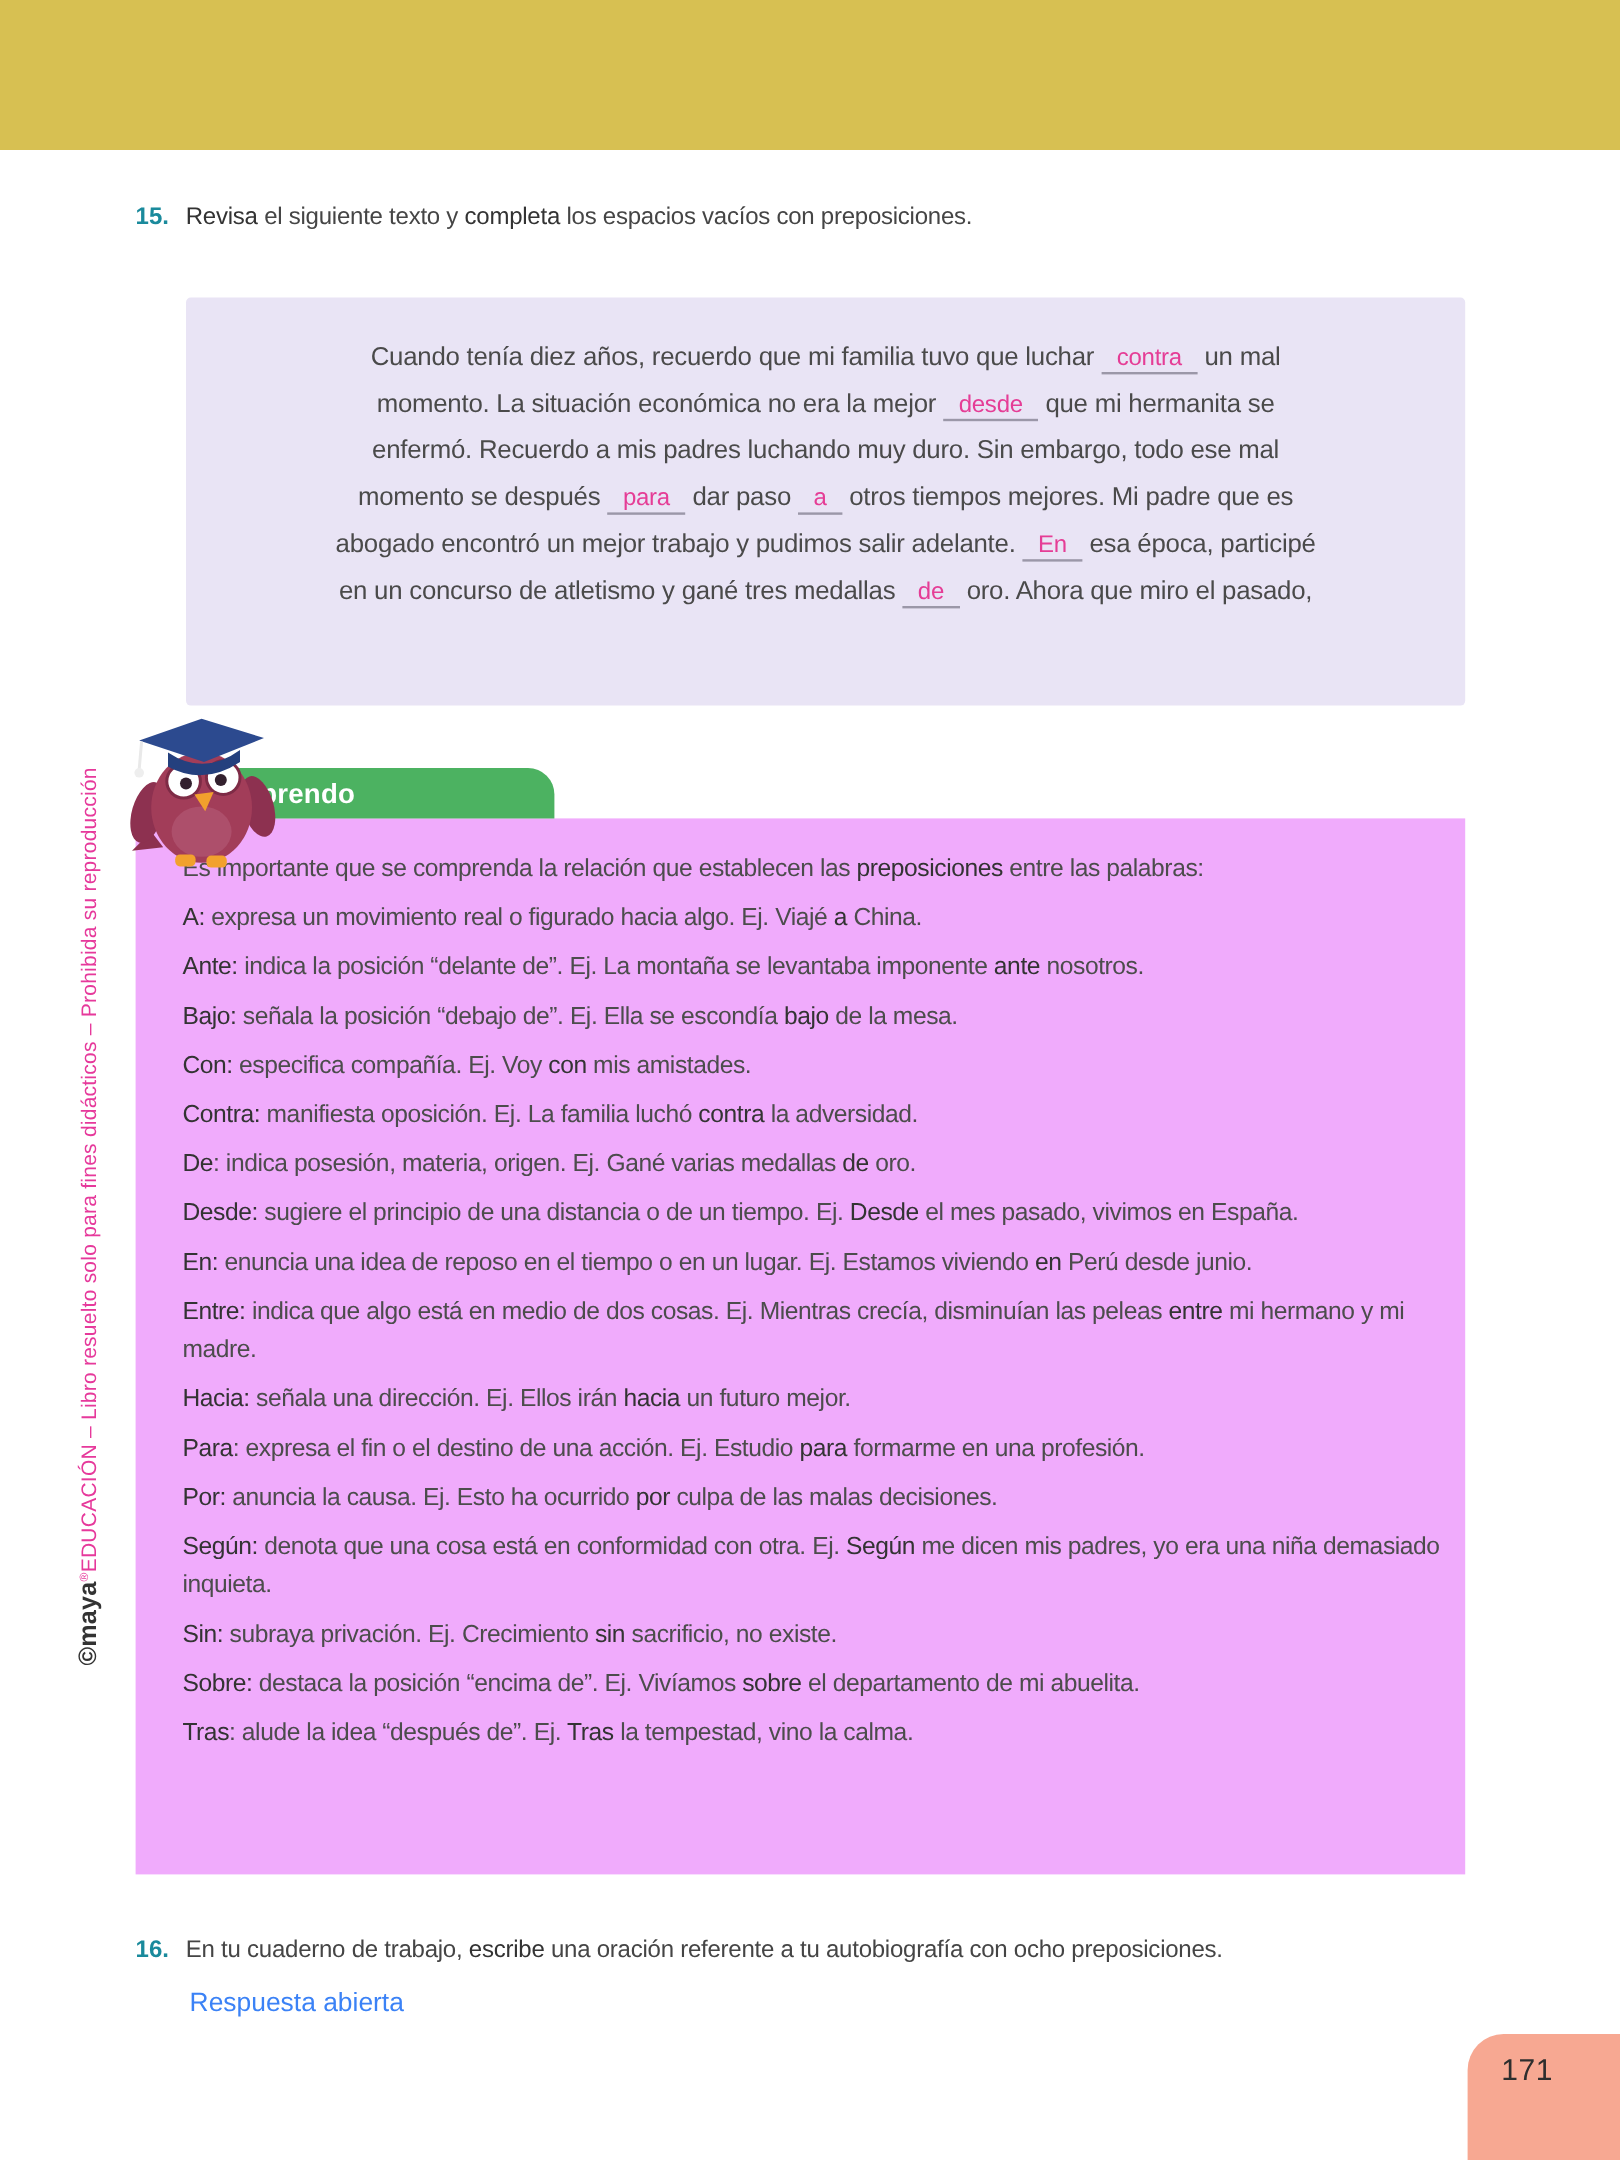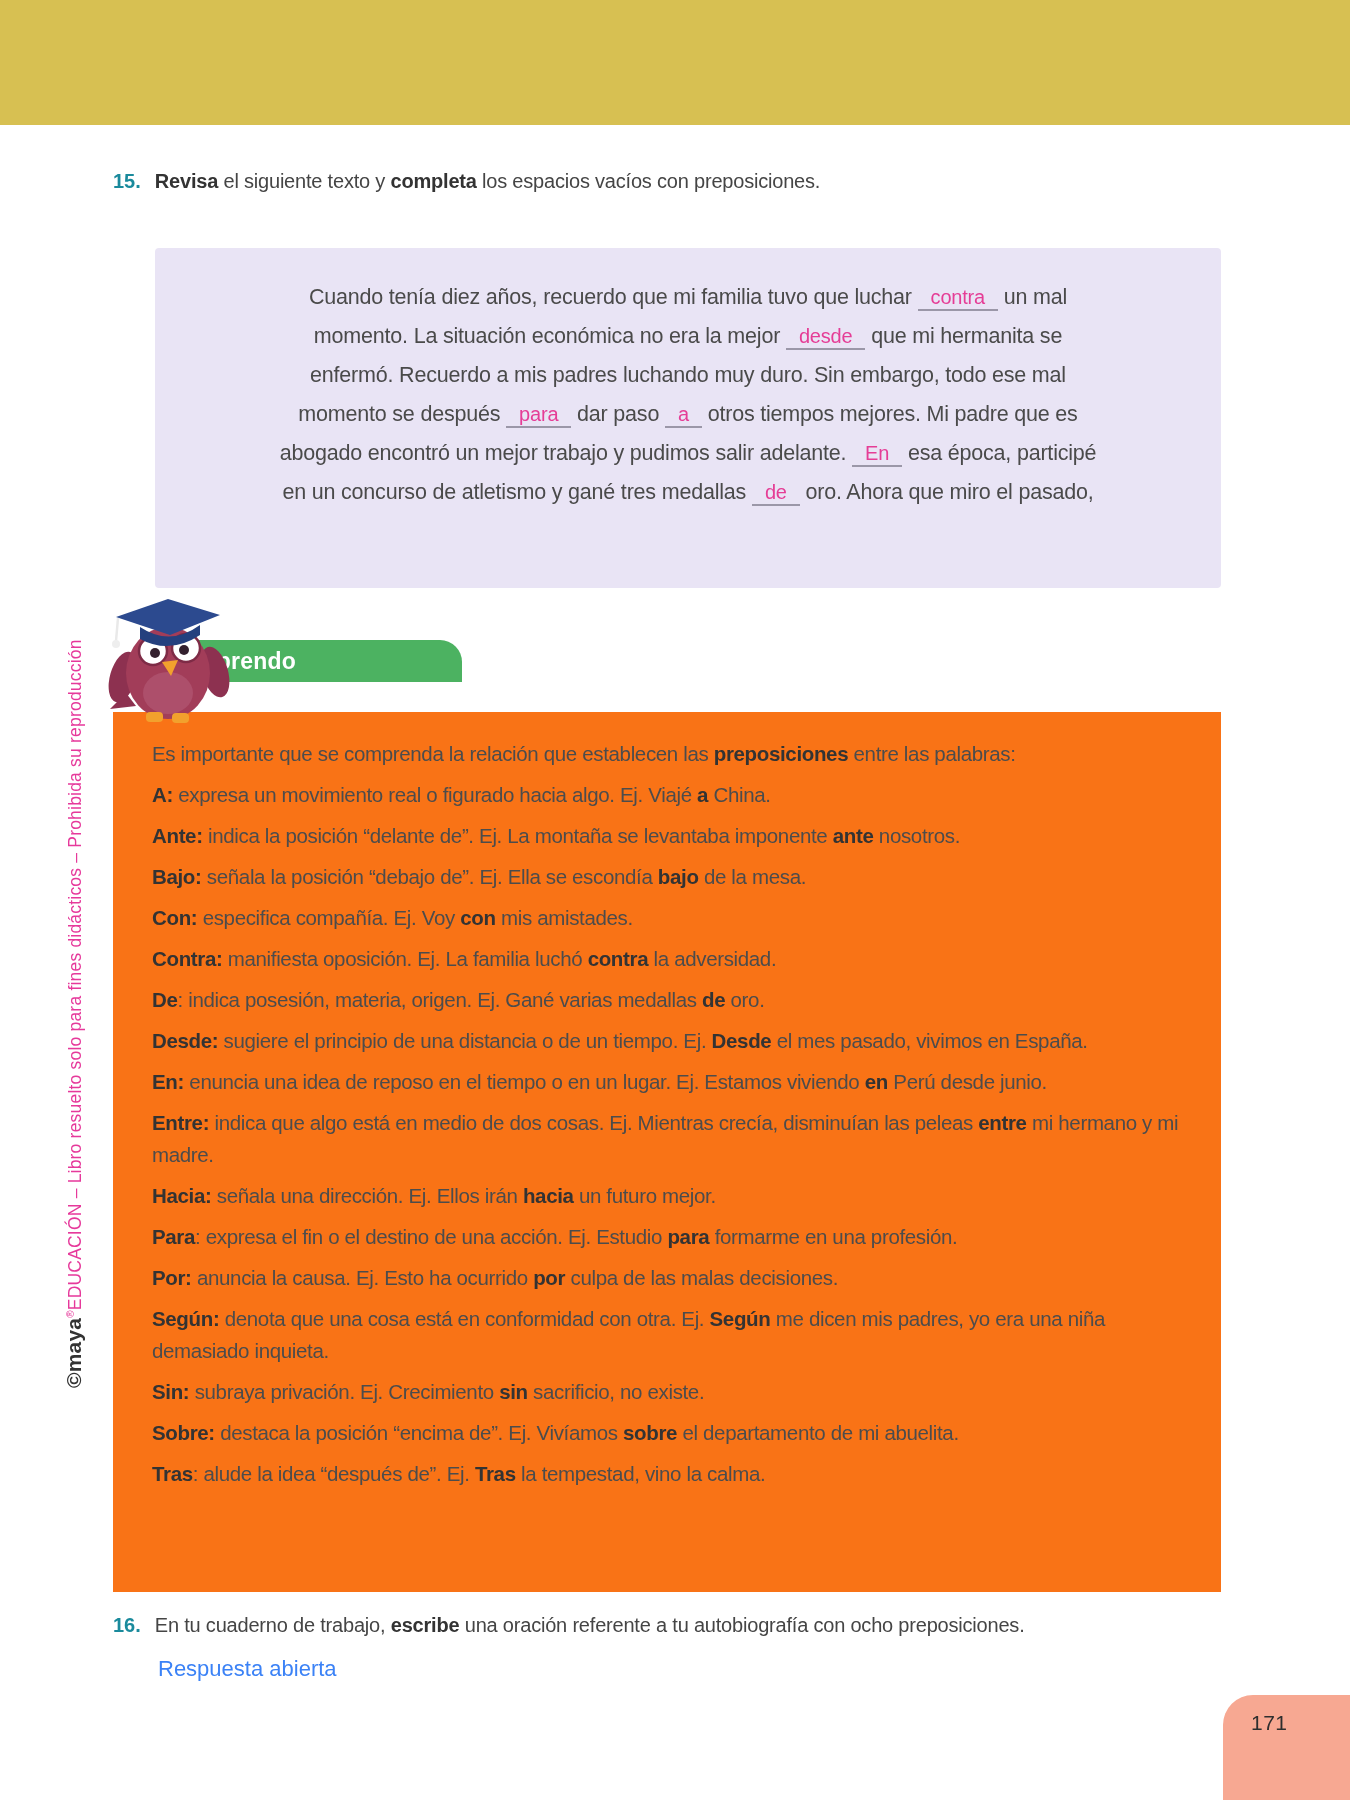--- a/index.html
+++ b/index.html
@@ -10,44 +10,44 @@
   
   .sidebar{position:absolute;left:62px;top:1388px;transform:rotate(-90deg);transform-origin:0 0;
            white-space:nowrap;color:#e6399b;font-size:17.5px;letter-spacing:.2px;}
   .sidebar .b{font-weight:bold;font-size:21px;}
   .sidebar .sup{font-size:10px;vertical-align:super;}
 
   
   .ex-row{position:absolute;display:flex;align-items:flex-start;font-size:20px;color:#454545;}
   .ex-num{color:#1a8a9c;font-weight:bold;margin-right:14px;}
   .ex-text{letter-spacing:-.2px;}
-  .b{font-weight:bold;color:#333333;}
+  .b{font-weight:normal;color:#333333;}
 
   
   .passage{position:absolute;left:155px;top:248px;width:1066px;height:340px;background:#e9e4f5;
            border-radius:4px;padding:30px 38px 0 38px;box-sizing:border-box;text-align:center;}
   .pline{white-space:nowrap;line-height:39px;font-size:21.5px;color:#4a4a4a;letter-spacing:-.2px;}
   .blank{display:inline-block;color:#e53d96;border-bottom:2px solid #9b97a8;
          padding:0 13px;font-size:20px;line-height:24px;}
 
   
   .owl{position:absolute;left:106px;top:595px;width:128px;height:134px;z-index:3;}
   .aprendo-tab{position:absolute;left:160px;top:640px;width:302px;height:42px;background:#4cb261;
                border-radius:10px 22px 0 0;z-index:2;display:flex;align-items:center;}
   .aprendo-tab span{color:#ffffff;font-weight:bold;font-size:23px;padding-left:40px;letter-spacing:.2px;}
-  .aprendo-box{position:absolute;left:113px;top:712px;width:1108px;height:880px;background:#f97316;
+  .aprendo-box{position:absolute;left:113px;top:682px;width:1108px;height:880px;background:#f0abfc;
                padding:26px 20px 0 39px;box-sizing:border-box;z-index:1;}
   .entry{margin:0 0 9px 0;font-size:20.5px;line-height:32px;color:#4c4c4c;letter-spacing:-.35px;}
 
   .answer-note{position:absolute;left:158px;top:1656px;color:#3b82f6;font-size:22px;}
 
   
   .pagebox{position:absolute;left:1223px;top:1695px;width:127px;height:105px;background:#f7a892;
            border-radius:30px 0 0 0;box-sizing:border-box;padding:16px 0 0 28px;}
-  .pagebox span{font-size:21px;color:#2e2e2e;letter-spacing:.5px;}
+  .pagebox span{font-size:25px;color:#2e2e2e;letter-spacing:.5px;}
 </style>
 </head>
 <body>
 
 <div id="page">
 
   <div class="band"></div>
 
   <div class="sidebar"><span class="b">©maya</span><span class="sup">®</span><span>EDUCACIÓN – Libro resuelto solo para fines didácticos – Prohibida su reproducción</span></div>
 

